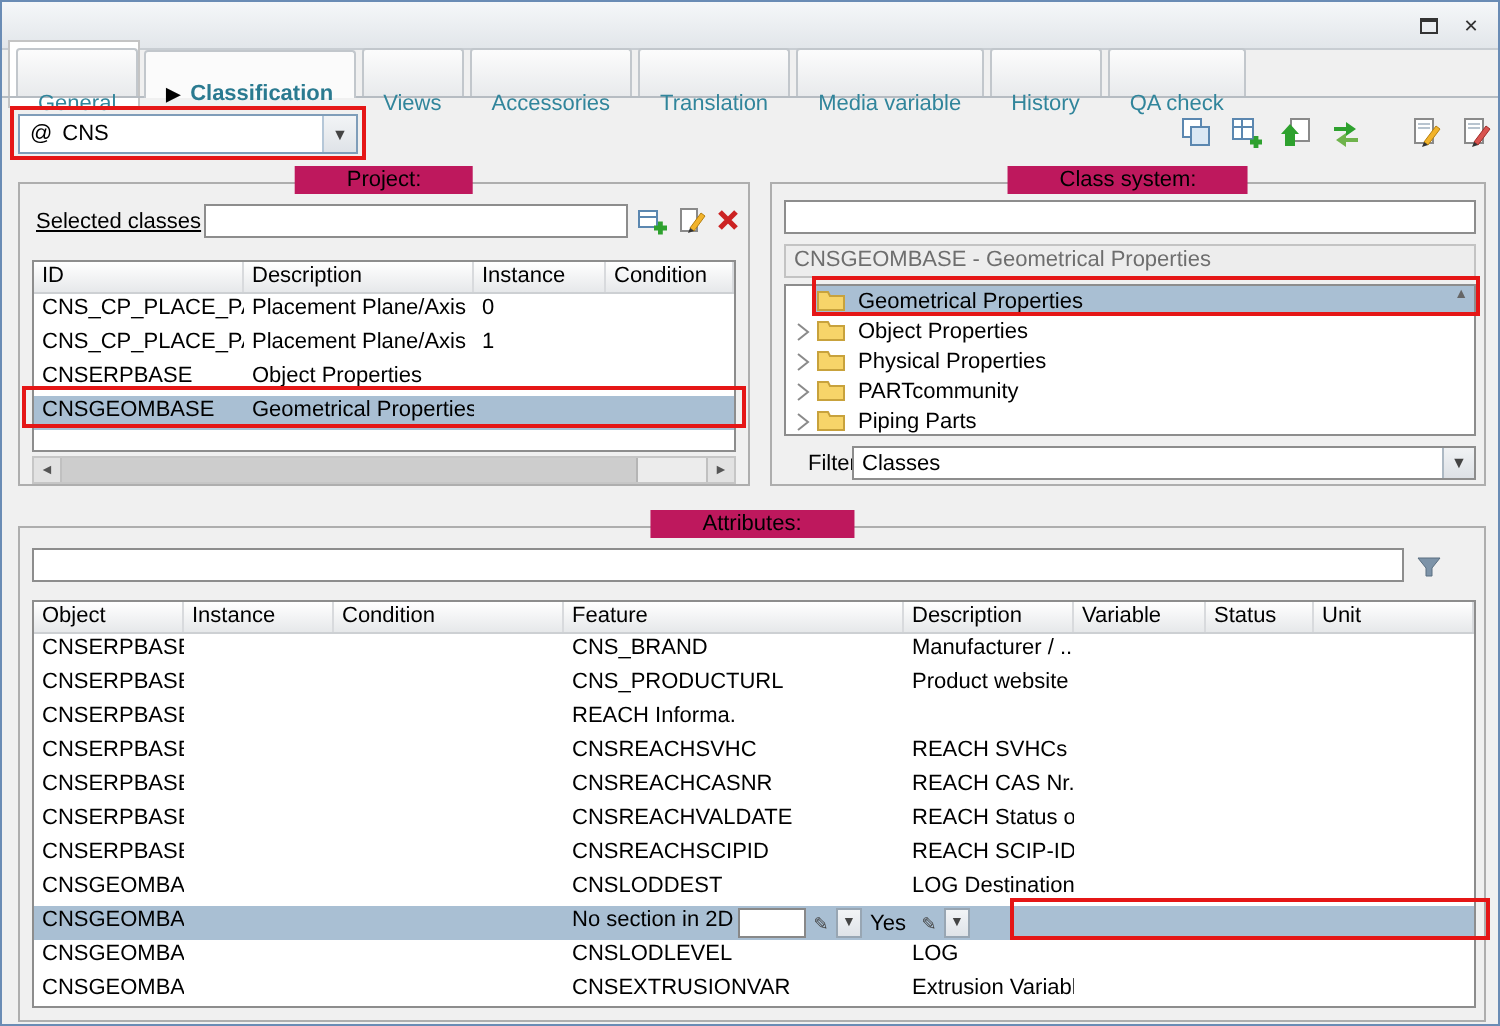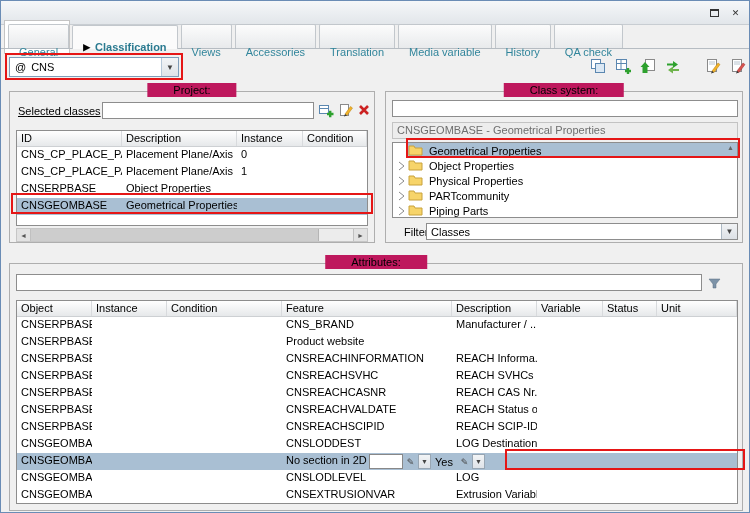--- a/index.html
+++ b/index.html
@@ -358,30 +358,30 @@
         <div class="td ac4">CNS_BRAND</div>
         <div class="td ac5">Manufacturer / ...</div>
         <div class="td ac6"></div>
         <div class="td ac7"></div>
         <div class="td ac8"></div>
       </div>
       <div class="tr">
         <div class="td ac1">CNSERPBASE</div>
         <div class="td ac2"></div>
         <div class="td ac3"></div>
+        <div class="td ac4">CNS_PRODUCTURL</div>
         <div class="td ac5">Product website</div>
         <div class="td ac6"></div>
         <div class="td ac7"></div>
         <div class="td ac8"></div>
       </div>
       <div class="tr">
         <div class="td ac1">CNSERPBASE</div>
         <div class="td ac2"></div>
         <div class="td ac3"></div>
-        <div class="td ac4">CNSREACHINFORMATION</div>
         <div class="td ac5">REACH Informa...</div>
         <div class="td ac6"></div>
         <div class="td ac7"></div>
         <div class="td ac8"></div>
       </div>
       <div class="tr">
         <div class="td ac1">CNSERPBASE</div>
         <div class="td ac2"></div>
         <div class="td ac3"></div>
         <div class="td ac4">CNSREACHSVHC</div>

